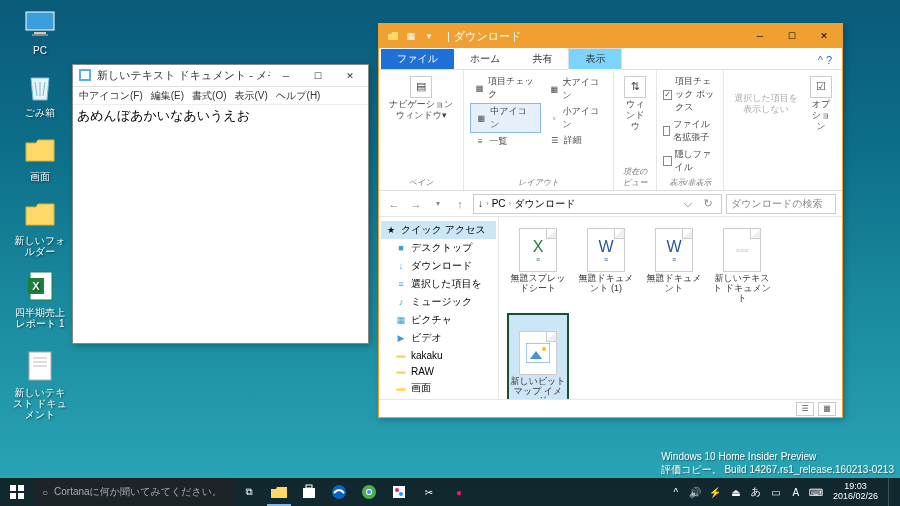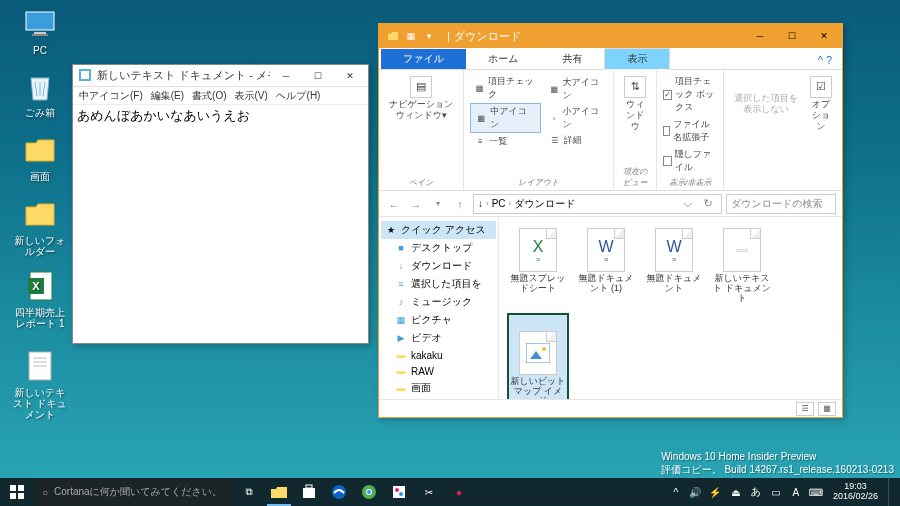--- a/index.html
+++ b/index.html
@@ -24,21 +24,21 @@
 
 
 .explorer { top: 23px; left: 378px; width: 465px; height: 395px; background: #fff; border-color: #f0a030; }
 .explorer .titlebar { background: #f0a030; color: #fff; height: 24px; }
 .explorer .qat { display: flex; gap: 2px; align-items: center; margin-right: 6px; }
 .explorer .qat .qbtn { width: 16px; height: 16px; display: flex; align-items: center; justify-content: center; font-size: 9px; cursor: pointer; }
 .explorer .titlebar .wbtn { color: #000; }
 .explorer .titlebar .wbtn.close { color: #000; }
 
 .tabs { height: 22px; display: flex; align-items: flex-end; background: #fff; padding-left: 2px; border-bottom: 1px solid #ddd; }
-.tabs .tab { padding: 3px 22px; font-size: 10px; cursor: pointer; color: #333; }
+.tabs .tab { padding: 3px 16px; font-size: 10px; cursor: pointer; color: #333; }
 .tabs .tab.file { background: #1e6fd6; color: #fff; }
 .tabs .tab.active { border: 1px solid #ddd; border-bottom: 1px solid #fff; margin-bottom: -1px; background: #7dd3fc; }
 .tabs .tab-help { margin-left: auto; padding: 3px 10px; font-size: 11px; color: #1e6fd6; cursor: pointer; }
 
 .ribbon { display: flex; background: #fff; border-bottom: 1px solid #ddd; font-size: 9px; color: #444; }
 .ribbon .group { border-right: 1px solid #e6e6e6; padding: 4px 6px 2px; display: flex; flex-direction: column; justify-content: space-between; }
 .ribbon .group .gbody { display: flex; align-items: center; gap: 4px; }
 .ribbon .group .glabel { text-align: center; color: #777; margin-top: 2px; font-size: 8px; font-style: italic; }
 .ribbon .bigbtn { text-align: center; padding: 2px 4px; cursor: pointer; line-height: 1.2; }
 .ribbon .bigbtn .bic { width: 22px; height: 22px; margin: 0 auto 1px; display: flex; align-items: center; justify-content: center; border: 1px solid #ccc; font-size: 11px; }

